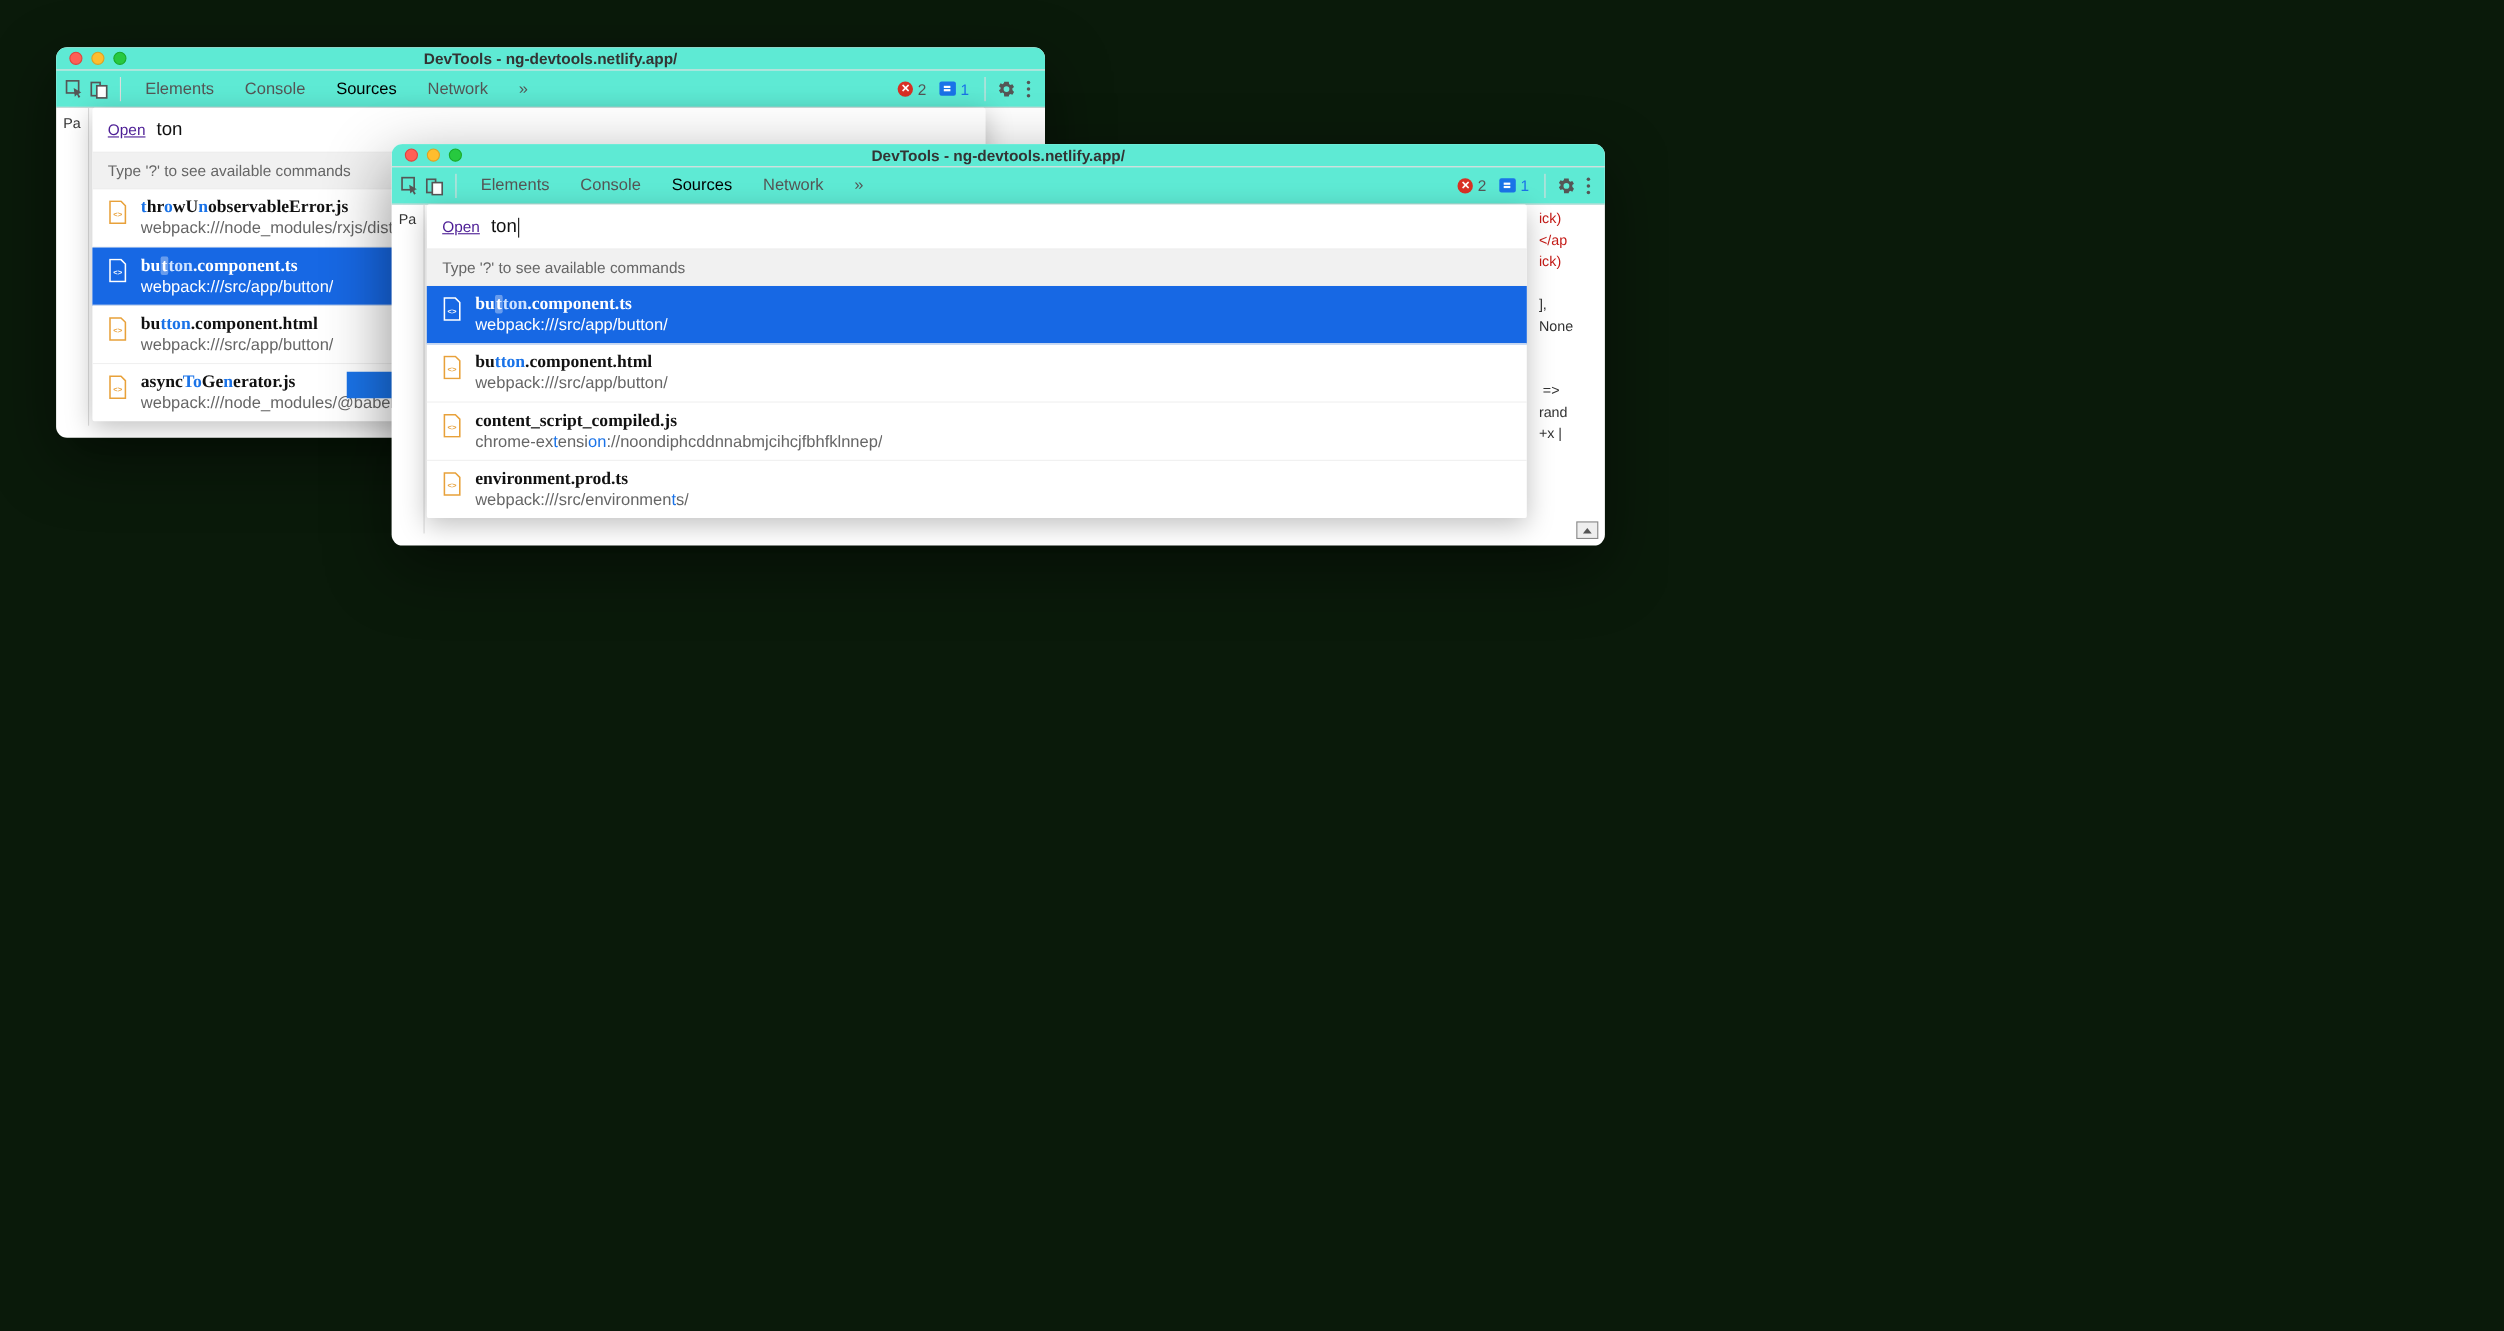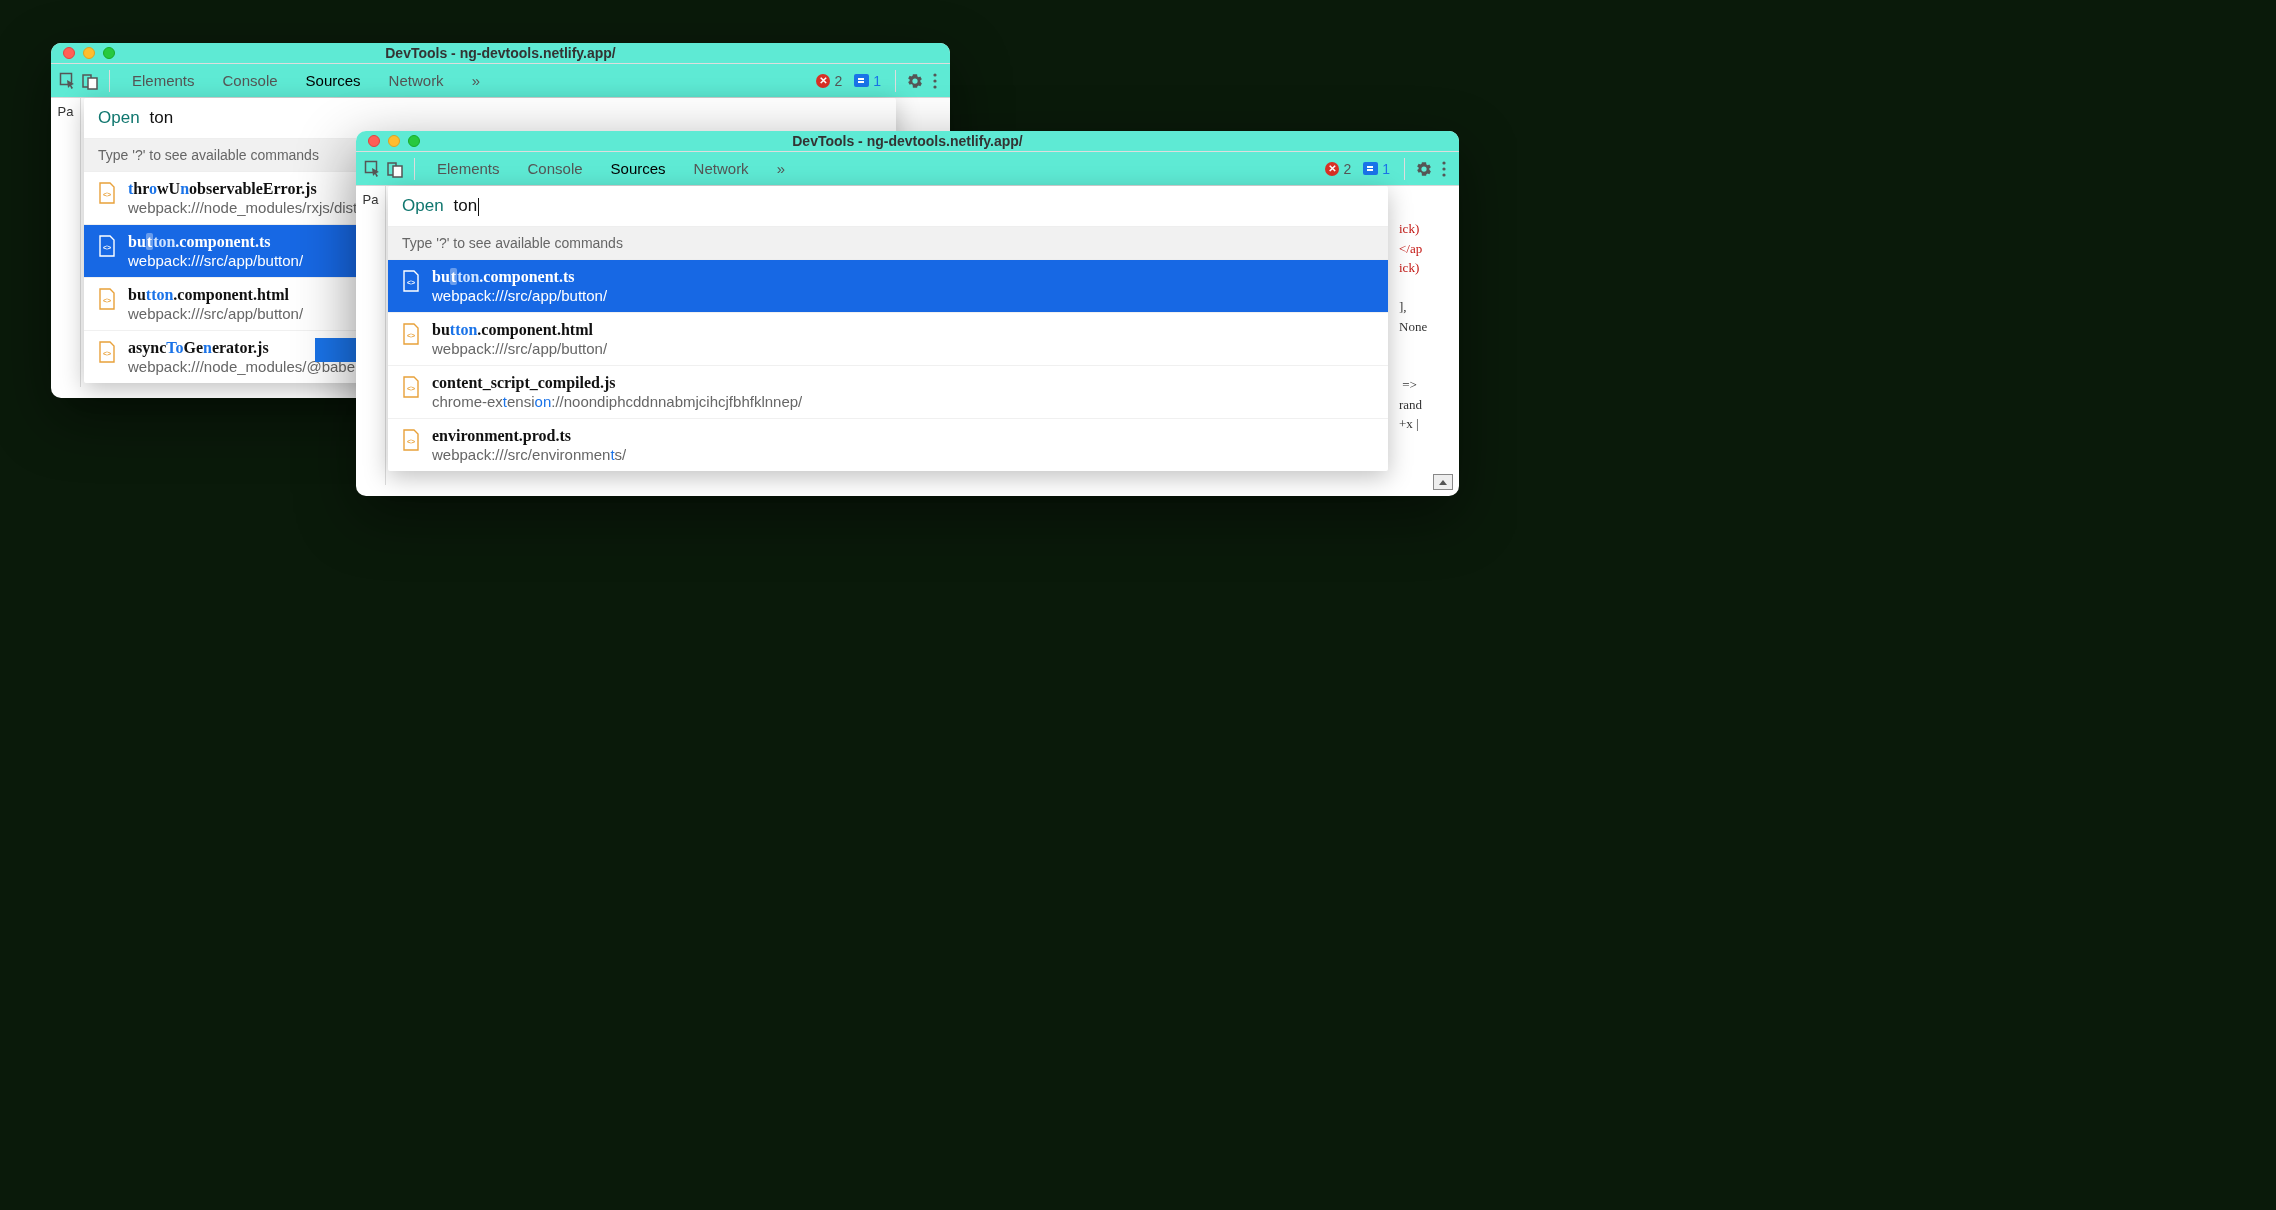--- a/index.html
+++ b/index.html
@@ -68,44 +68,44 @@
     position:absolute;
     background:#fff;
     box-shadow: 0 6px 24px rgba(0,0,0,0.25);
     border-radius:2px;
     font-size: 15px;
   }
   .popup1 { left: 84px; top: 98px; width: 812px; }
   .popup2 { left: 388px; top: 186px; width: 1000px; }
 
   .search-row { display:flex; align-items:center; gap:10px; padding:10px 14px; }
-  .open-label { color:#0f766e; font-size:17px; }
+  .open-label { color:#4c1d95; font-size:14px;text-decoration:underline; }
   .query { color:#111; font-size:17px; border:none; outline:none; background:transparent; }
   .cursor-bar { display:inline-block; width:1px; height:18px; background:#111; vertical-align:middle; margin-left:1px;}
 
   .hint-row { background:#f1f1f1; color:#666; padding:8px 14px; font-size:14px; border-top:1px solid #eee; border-bottom:1px solid #eee;}
 
   .result { display:flex; gap:12px; padding:8px 14px; align-items:flex-start; border-bottom:1px solid #f0f0f0; cursor:pointer;}
   .result:last-child { border-bottom:none; }
   .result.selected { background:#1768e4; color:#fff; }
   .ricon { width:18px; height:22px; flex-shrink:0; margin-top:2px; }
   .ricon svg { display:block; }
   .rtext { display:flex; flex-direction:column; gap:1px; min-width:0; }
   .rname { font-weight:700; font-size:16px; color:#111; white-space:nowrap; overflow:hidden; text-overflow:ellipsis;font-family:Liberation Serif, serif;}
   .rpath { font-size:15px; color:#666; white-space:nowrap; overflow:hidden; text-overflow:ellipsis;}
   .result.selected .rname, .result.selected .rpath { color:#fff; }
   .hl { color:#1a73e8; }
   .result.selected .hl { color:#cfe3ff; }
   .hl-box { background: rgba(255,255,255,0.35); border-radius:2px; padding:0 1px; }
 
   .code-peek {
     position:absolute;
-    right:0; top:82px;
+    right:0; top:52px;
     width:60px;
-    font-family: Liberation Serif, serif;
+    font-family: Liberation Sans, sans-serif;
     font-size:13px;
     line-height:1.5;
     white-space:pre;
     overflow:hidden;
     color:#333;
     padding-top:6px;
   }
   .code-peek .r { color:#c41a16; }
   .drawer-btn {
     position:absolute; right:6px; bottom:6px;

